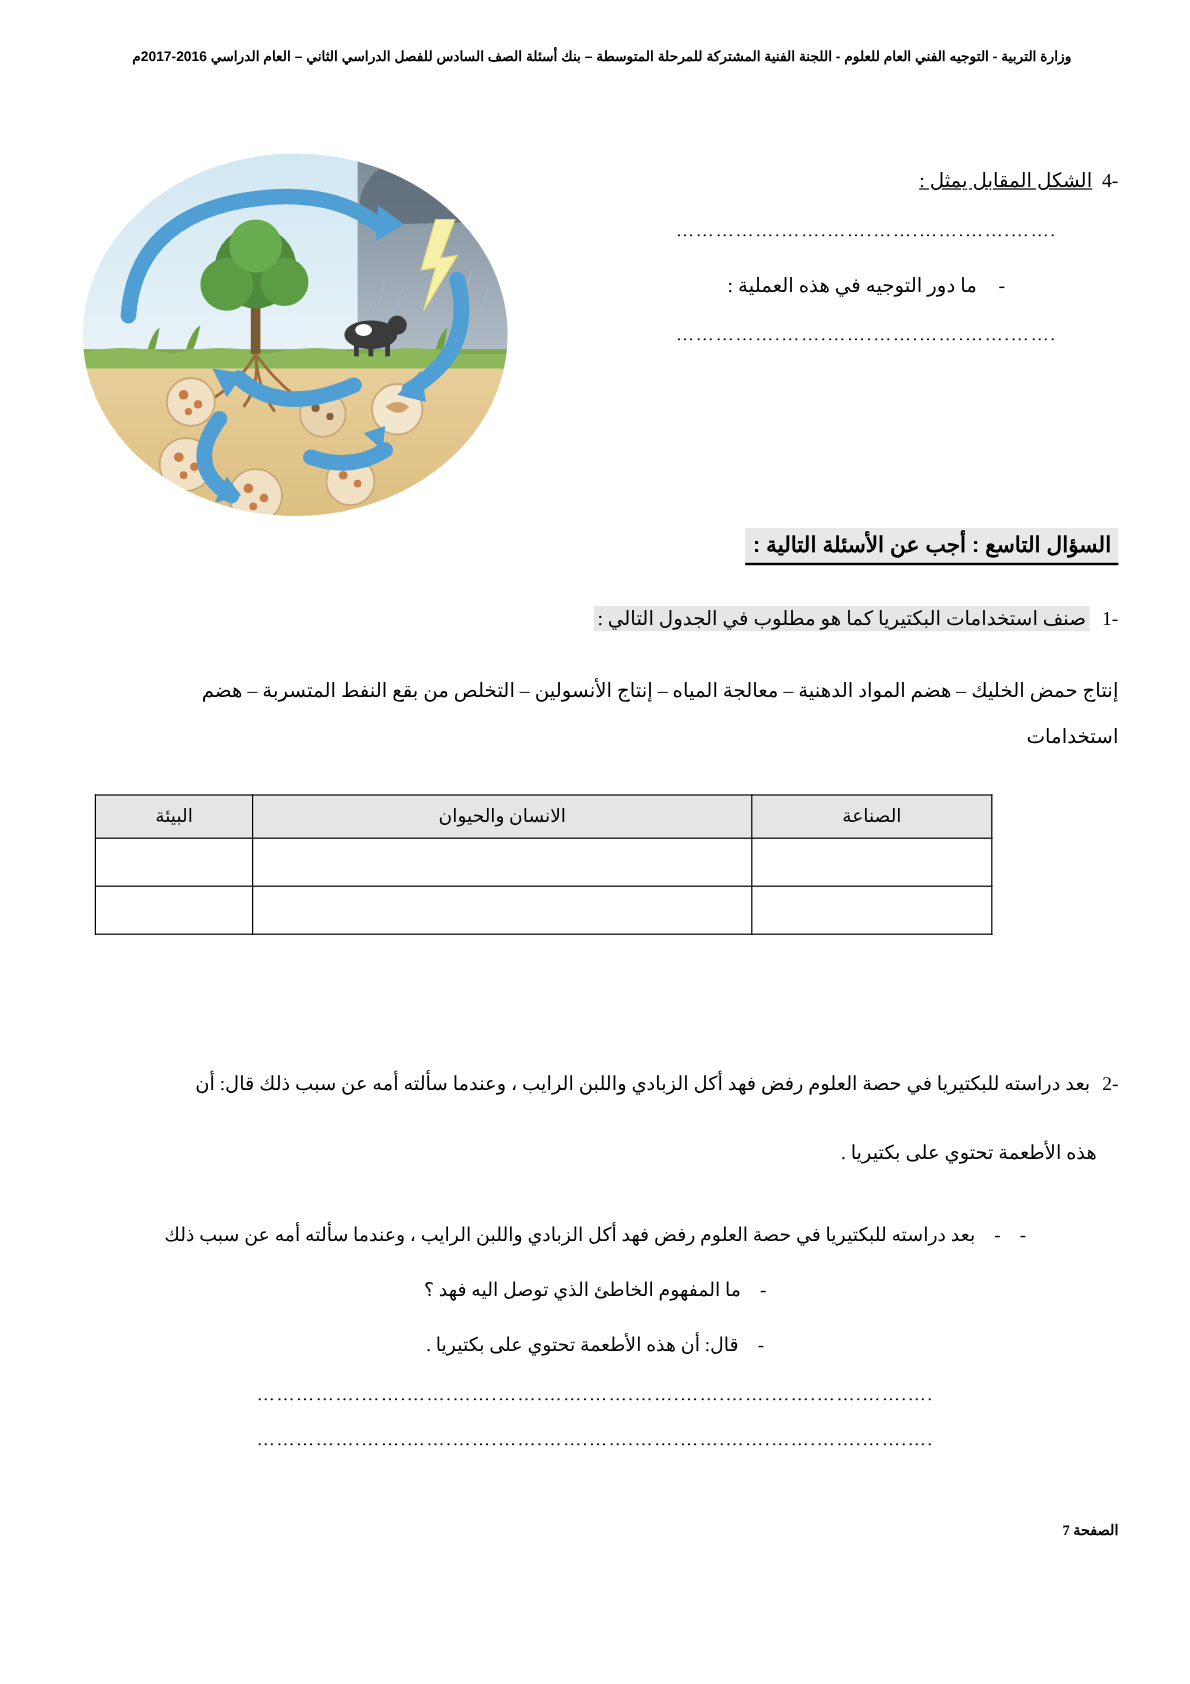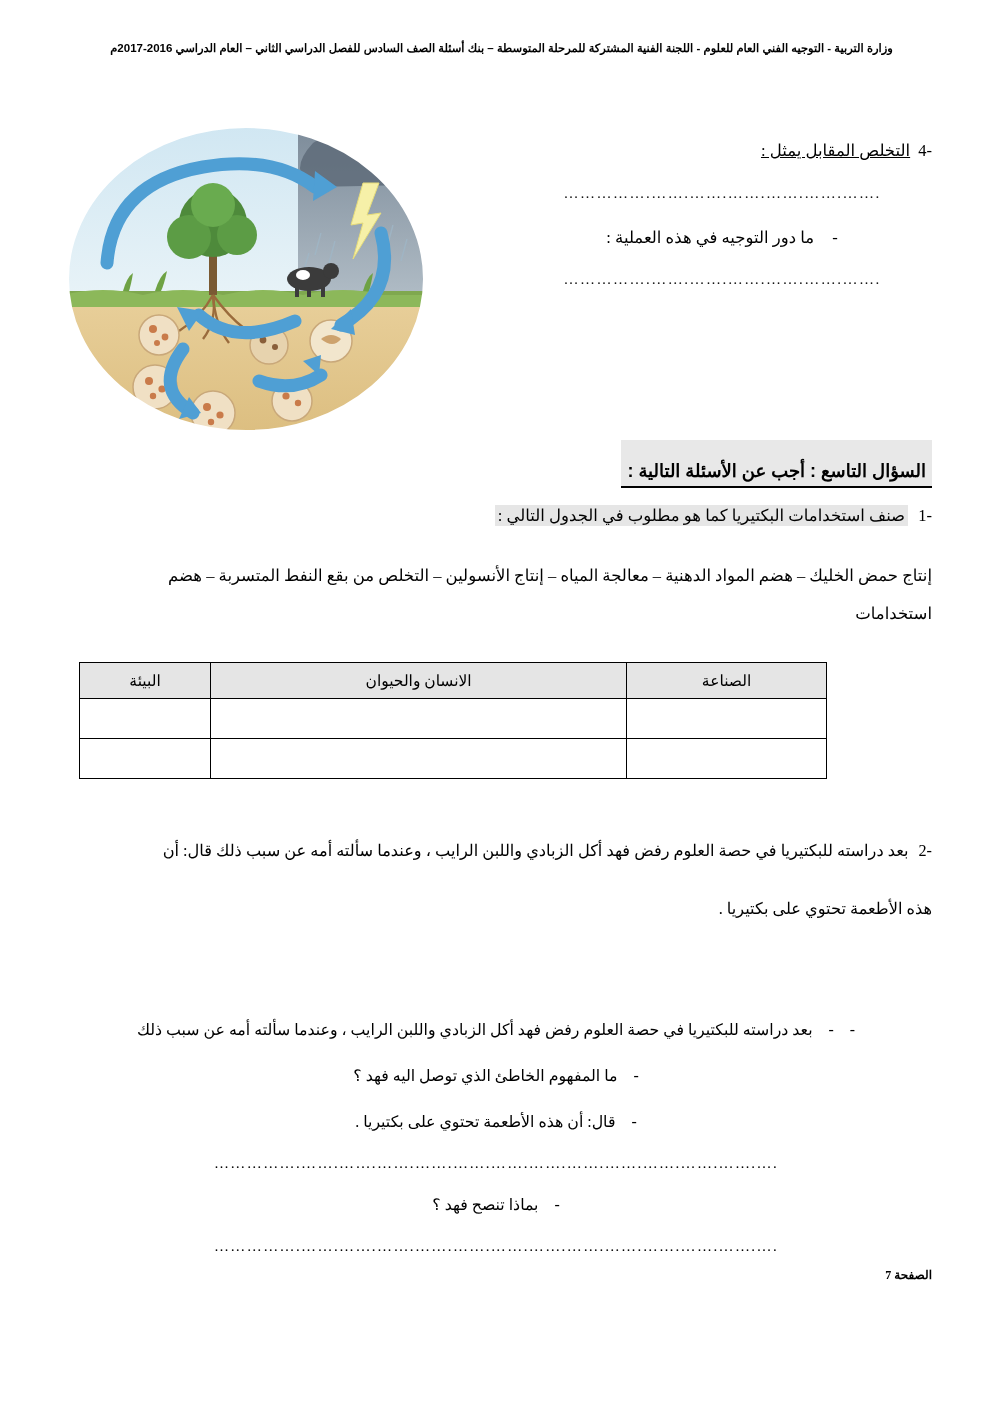--- a/index.html
+++ b/index.html
@@ -89,21 +89,21 @@
     width: 870px;
     direction: rtl;
     text-align: right;
   }
   .section-heading .hl {
     display: inline-block;
     background: #e8e8e8;
     font-family: "Liberation Sans", sans-serif;
     font-weight: bold;
     font-size: 18px;
-    padding: 20px 6px 4px 6px;
+    padding: 3px 6px 4px 6px;
     border-bottom: 2px solid #000;
   }
 
   
   .q9-1 {
     position: absolute;
     top: 500px;
     right: 60px;
     width: 872px;
     direction: rtl;
@@ -149,32 +149,33 @@
   }
   .usage-table thead th {
     background: #e5e5e5;
     height: 33px;
   }
   .usage-table td { height: 37px; }
 
   
   .q9-2 {
     position: absolute;
-    top: 835px;
+    top: 887px;
     right: 60px;
     width: 872px;
     direction: rtl;
     font-size: 16.2px;
     text-align: right;
     line-height: 2.0;
   }
   .q9-2 .num { margin-left: 6px; }
   .q9-2 .cont {
     display: block;
     margin-top: 26px;
+    margin-right: 18px;
   }
 
   .q9-2-subs {
     position: absolute;
     top: 1015px;
     right: 60px;
     width: 872px;
     direction: rtl;
     font-size: 15.8px;
     line-height: 1.9;
@@ -325,21 +326,21 @@
         </g>
       </g>
 
       <ellipse cx="183" cy="166" rx="178" ry="152" fill="none" stroke="#ffffff" stroke-width="2"></ellipse>
     </svg>
   </div>
 
   <div class="q4-block">
     <div class="q4-line">
       <span class="num">-4</span>
-      <span class="underline">التخلص المقابل يمثل :</span>
+      <span class="underline">الشكل المقابل يمثل :</span>
     </div>
     <div class="dots-line">…………….…….…….…….…….…….…….</div>
     <div class="q4-sub">
       <span class="dash">-</span>
       <span>ما دور التوجيه في هذه العملية :</span>
     </div>
     <div class="dots-line">…………….…….…….…….…….…….…….</div>
   </div>
 
   <div class="section-heading">
@@ -395,22 +396,18 @@
       <span class="dash">-</span>
       <span>ما المفهوم الخاطئ الذي توصل اليه فهد ؟</span>
     </span>
 
     <span class="sub-row">
       <span class="dash">-</span>
       <span>قال: أن هذه الأطعمة تحتوي على بكتيريا .</span>
     </span>
     <span class="sub-dots">…………….…….…….…….…….…….…….…….…….…….…….…….…….….</span>
 
-    <span class="sub-row">
-      <span class="dash">-</span>
-      <span>بماذا تنصح فهد ؟</span>
-    </span>
     <span class="sub-dots">…………….…….…….…….…….…….…….…….…….…….…….…….…….….</span>
   </div>
 
   <div class="page-footer">الصفحة 7</div>
 
 </div>
 
 </body></html>

